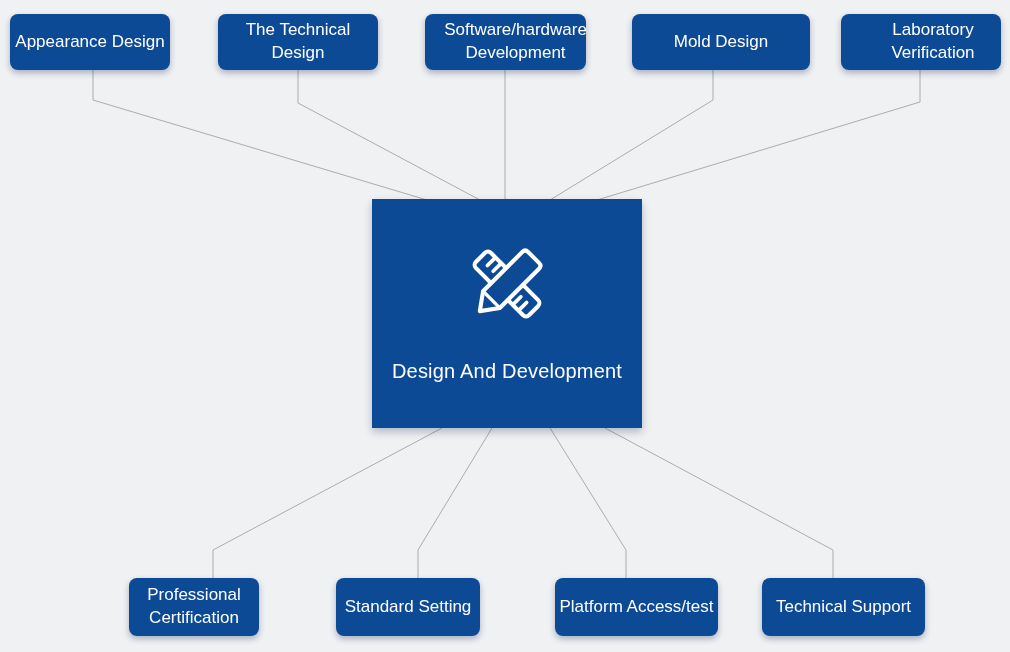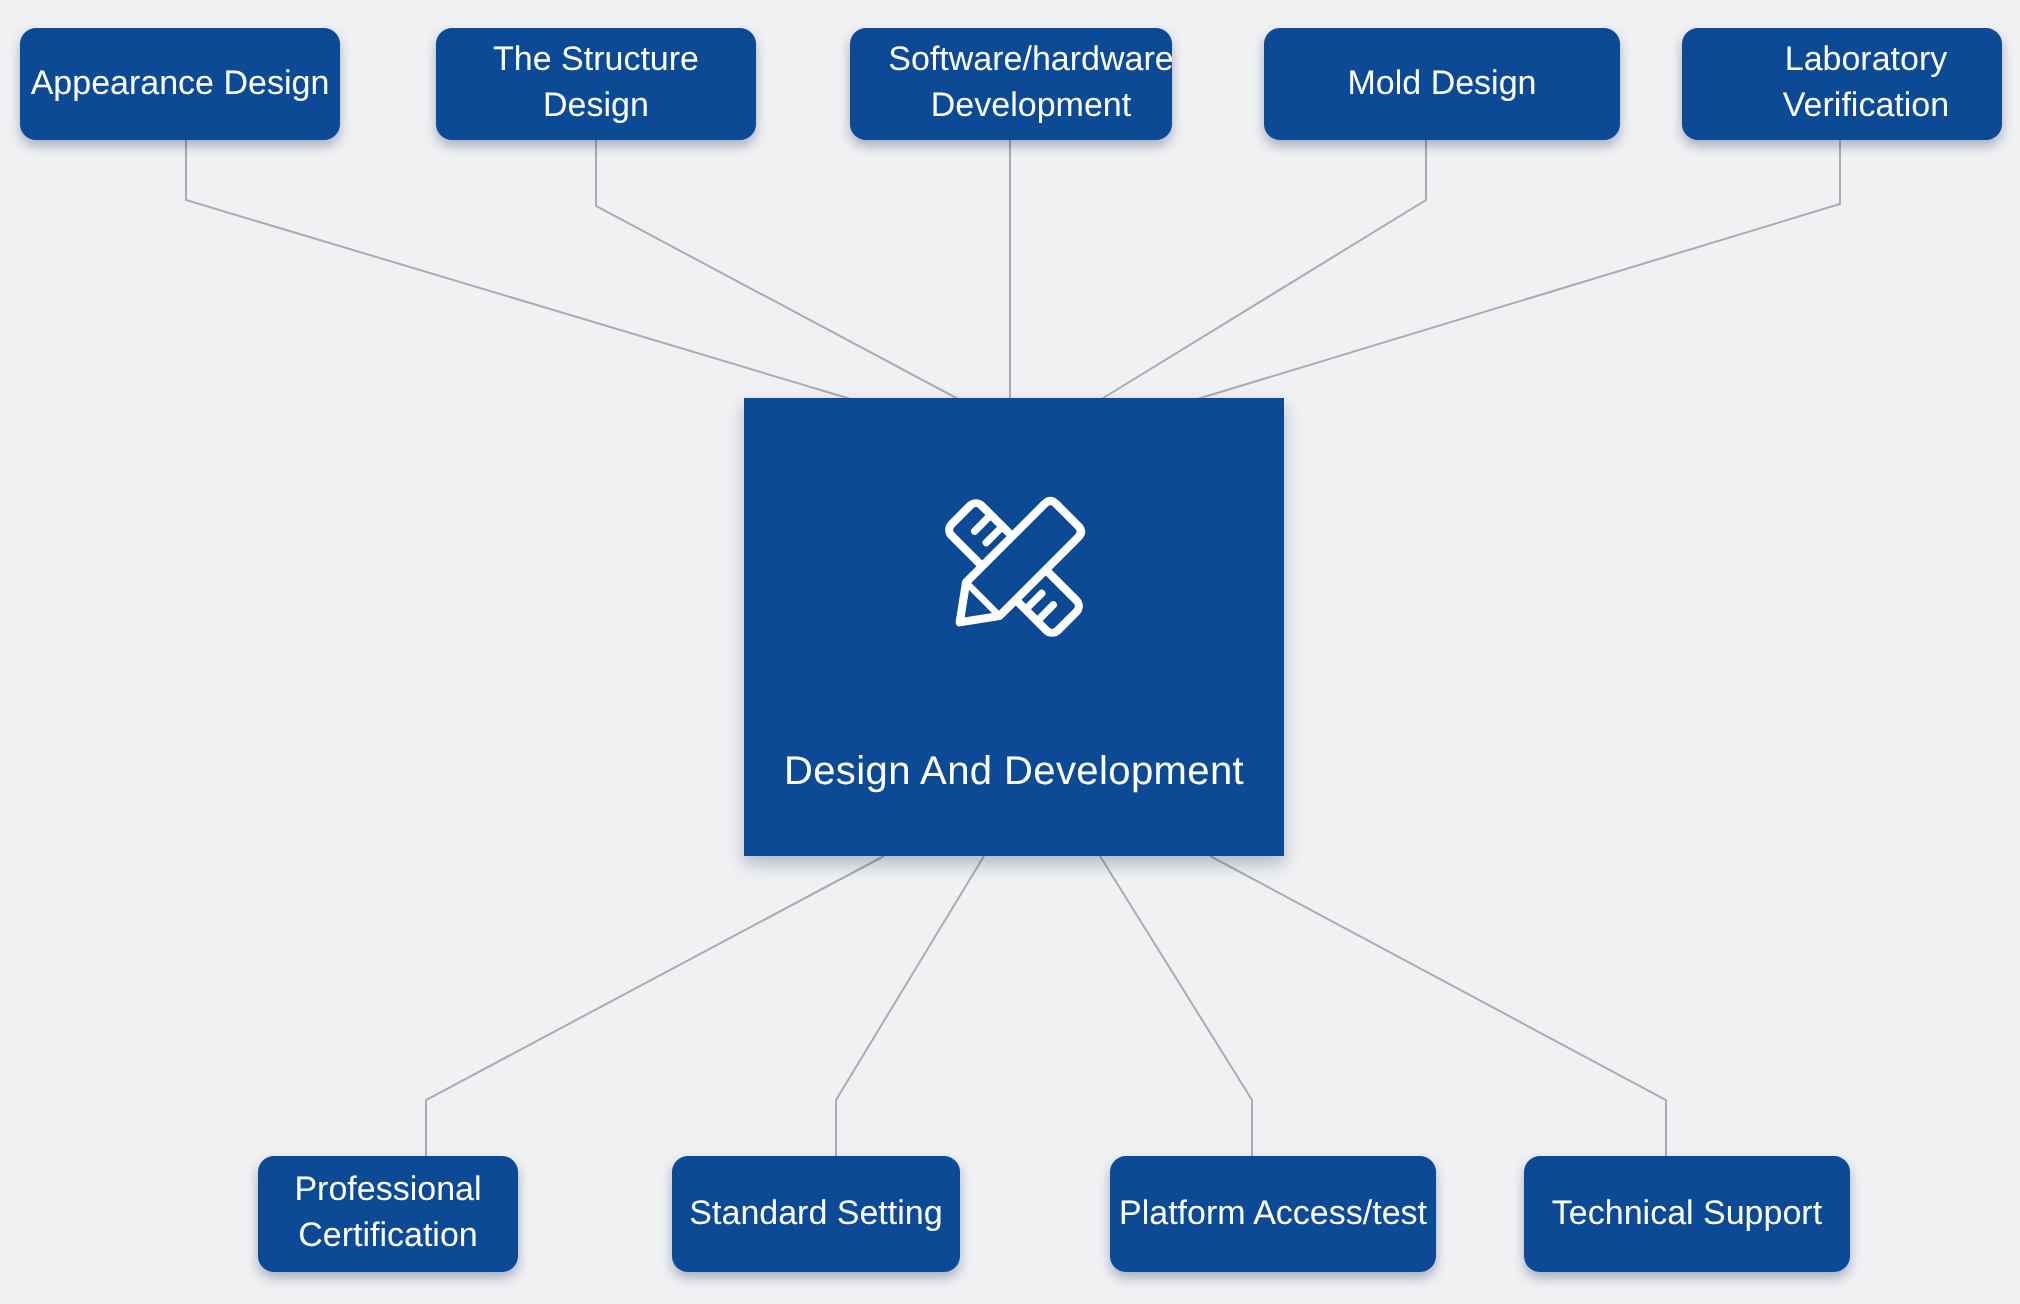--- a/index.html
+++ b/index.html
@@ -40,21 +40,21 @@
   .center-node{
     position:absolute;
     left:372px;top:199px;width:270px;height:229px;
     background:#0d4a96;
     border-radius:0;
     display:flex;flex-direction:column;align-items:center;
     box-shadow:0 4px 8px rgba(15,35,85,.28);
   }
   .center-node .icon-wrap{margin-top:36px;width:98px;height:98px;}
   .center-node .center-label{
-    margin-top:42px;
+    margin-top:27px;
     color:#ffffff;font-size:20px;
     letter-spacing:.2px;
     text-align:center;
   }
 </style>
 </head>
 <body>
 
 <div class="stage">
 
@@ -65,21 +65,21 @@
     <polyline points="713,70 713,100 550,200"></polyline>
     <polyline points="920,70 920,102 597,200"></polyline>
     <polyline points="442,428 213,550 213,578"></polyline>
     <polyline points="492,428 418,550 418,578"></polyline>
     <polyline points="550,428 626,550 626,578"></polyline>
     <polyline points="605,428 833,550 833,578"></polyline>
   </svg>
 
   <div class="top-row">
     <div class="node t1">Appearance Design</div>
-    <div class="node t2">The Structure Design</div>
+    <div class="node t2">The Technical Design</div>
     <div class="node t3">Software/hardware Development</div>
     <div class="node t4">Mold Design</div>
     <div class="node t5">Laboratory Verification</div>
   </div>
 
   <div class="center-node">
     <div class="icon-wrap">
       <svg viewBox="0 0 120 120" width="98" height="98">
 
         <g transform="rotate(45 60 60)">

